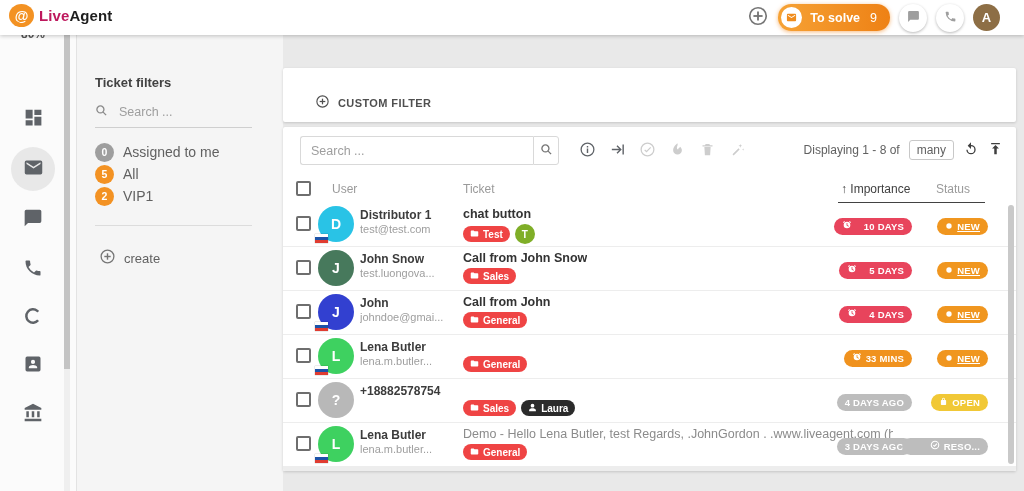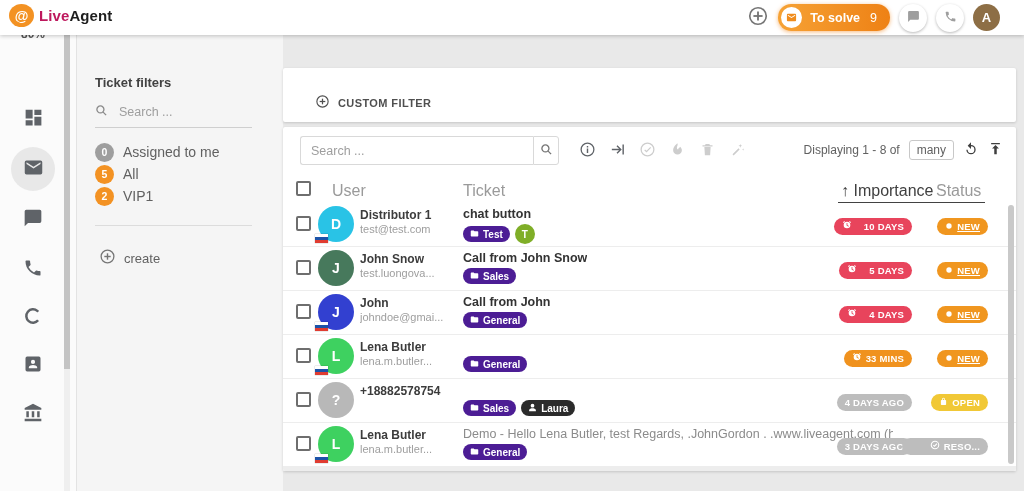--- a/index.html
+++ b/index.html
@@ -67,42 +67,42 @@
   .tb-actions{position:absolute;left:292px;top:9px;display:flex;gap:6px;}
   .tb-actions .icon-btn{width:24px;height:29px;color:#5f6368;}
   .tb-actions .icon-btn.dim{color:#cdcdcd;}
   .tb-right{position:absolute;right:13px;top:13px;display:flex;align-items:center;gap:9px;}
   .disp{font-size:12px;color:#616161;}
   .many-btn{border:1px solid #c8c8c8;background:#fff;border-radius:3px;font-size:12px;color:#616161;
     padding:2px 7px;cursor:pointer;font-family:inherit;}
   .tb-right .icon-btn{color:#3f3f3f;}
   
   .thead{position:absolute;left:0;top:48px;width:733px;height:28px;border-bottom:1px solid #e4e4e4;}
-  .th{position:absolute;top:7px;font-size:16px;color:#9a9a9a;cursor:pointer;}
+  .th{position:absolute;top:7px;font-size:12px;color:#9a9a9a;cursor:pointer;}
   .th.sorted{color:#3f3f3f;}
   .sort-line{position:absolute;left:555px;bottom:-1px;width:147px;height:2px;background:#424242;}
   .cbx{width:15px;height:15px;border:2px solid #6e6e6e;border-radius:2px;background:#fff;box-sizing:border-box;cursor:pointer;}
   .thead .cbx{position:absolute;left:13px;top:6px;}
   
   .rows{position:absolute;left:0;top:76px;width:733px;}
   .trow{position:relative;height:43px;border-bottom:1px solid #ededed;background:#fff;cursor:pointer;}
   .trow .cbx{position:absolute;left:13px;top:13px;}
   .avatar{position:absolute;left:35px;top:3px;width:36px;height:36px;border-radius:50%;color:#fff;}
   .avatar i{position:absolute;inset:0;display:flex;align-items:center;justify-content:center;
     font-style:normal;font-weight:bold;font-size:14px;}
   .flag{position:absolute;left:-3px;bottom:-1px;width:13px;height:9px;box-shadow:0 0 1px rgba(0,0,0,.45);
     background:linear-gradient(180deg,#fff 33%,#1c53a8 33%,#1c53a8 66%,#e03c31 66%);}
   .uname{position:absolute;left:77px;top:5px;width:98px;font-size:12px;font-weight:bold;color:#3c3c3c;
     white-space:nowrap;overflow:hidden;}
   .uemail{position:absolute;left:77px;top:20px;width:98px;font-size:11px;color:#9e9e9e;white-space:nowrap;overflow:hidden;}
   .subj{position:absolute;left:180px;top:4px;max-width:430px;font-size:12.5px;font-weight:bold;color:#333;
     white-space:nowrap;overflow:hidden;}
   .subj.muted{color:#8b8b8b;font-weight:normal;}
   .tags{position:absolute;left:180px;top:21px;display:flex;align-items:center;gap:5px;}
-  .tag{display:inline-flex;align-items:center;gap:4px;height:16px;border-radius:8px;background:#4c1d95;
+  .tag{display:inline-flex;align-items:center;gap:4px;height:16px;border-radius:8px;background:#ef4444;
     color:#fff;font-size:10px;padding:0 7px;}
   .tag b{font-weight:bold;}
   .tag-black{background:#2b2b2b;}
   .agent-badge{width:20px;height:20px;border-radius:50%;color:#fff;font-size:10px;font-weight:bold;
     display:inline-flex;align-items:center;justify-content:center;}
   .imp-cell{position:absolute;right:104px;top:13px;}
   .st-cell{position:absolute;right:28px;top:13px;}
   .pill{display:inline-flex;align-items:center;gap:4px;height:17px;border-radius:9px;padding:0 8px;
     color:#fff;font-size:9.5px;font-weight:bold;letter-spacing:.2px;white-space:nowrap;}
   .pill b{font-weight:bold;}

